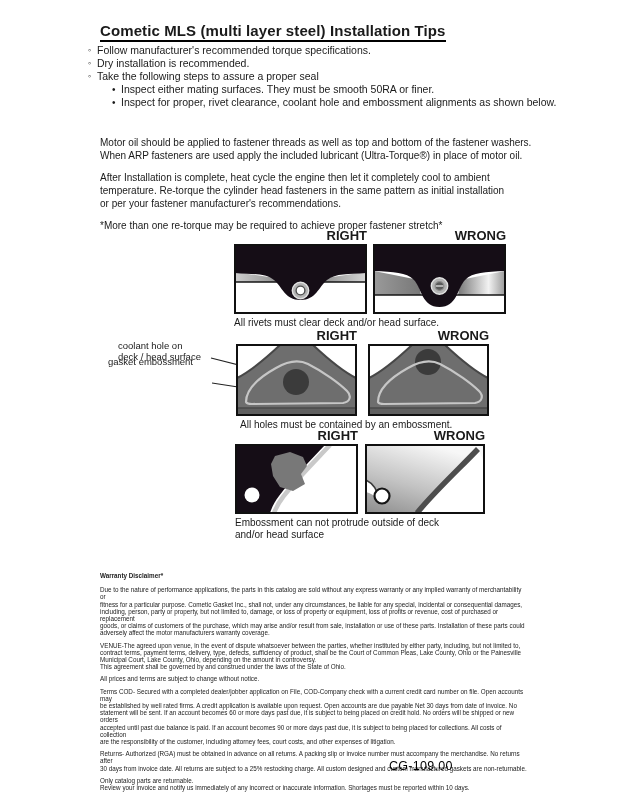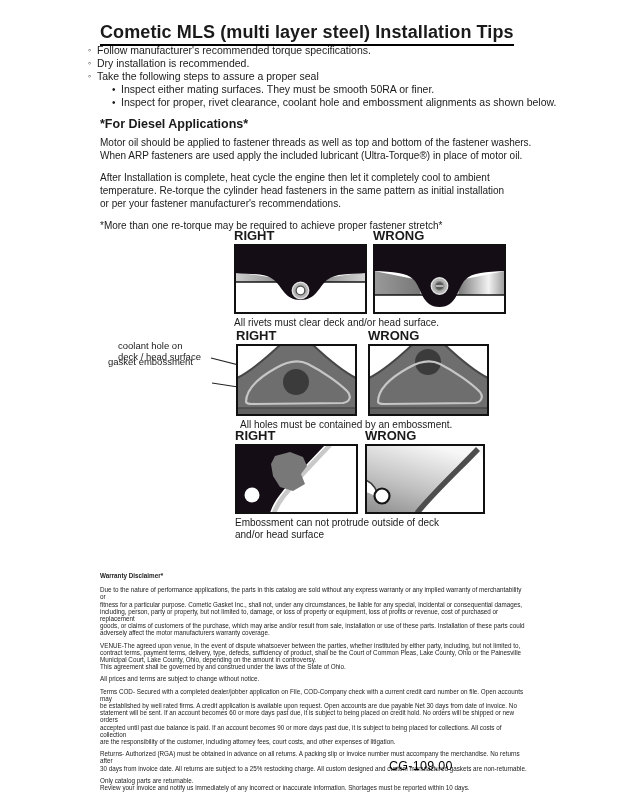--- a/index.html
+++ b/index.html
@@ -3,34 +3,34 @@
 <meta charset="utf-8">
 <style>
   html,body{margin:0;padding:0;background:#ffffff;}
   .page{
     position:relative;width:618px;height:800px;background:#ffffff;
     font-family:"Liberation Sans","DejaVu Sans",sans-serif;color:#1a1a1a;
     overflow:hidden;
   }
   .abs{position:absolute;}
   .doc-title{
-    left:100px;top:22px;font-size:18px;font-weight:bold;
+    left:100px;top:22px;font-size:15px;font-weight:bold;
     border-bottom:2px solid #000;padding-bottom:1px;letter-spacing:.1px;
   }
   .bullets{left:88px;top:44px;width:470px;font-size:10.5px;line-height:13px;}
   .b-row{display:flex;}
   .b-mark{width:9px;flex:0 0 9px;font-size:9px;line-height:13px;}
   .sub .b-mark{font-size:10px;}
   .sub{padding-left:24px;}
   .section-head{left:100px;top:117px;font-size:12.5px;font-weight:bold;}
   .body-copy{left:100px;top:136px;width:440px;font-size:10px;line-height:13px;}
   .body-copy p{margin:0 0 9px 0;white-space:pre-line;}
   .fig{position:absolute;}
   .fig-heads{display:flex;font-weight:bold;font-size:13px;line-height:15px;margin-bottom:1px;}
-  .fig-heads div{text-align:left;}
+  .fig-heads div{text-align:right;}
   .fig-imgs{display:flex;}
   .fig-cap{font-size:10px;line-height:12px;margin-top:3px;white-space:pre-line;}
   svg{display:block;}
   .callout{
     position:absolute;font-size:9.5px;line-height:11px;text-align:left;
     white-space:pre-line;color:#1a1a1a;
   }
   .disclaimer{
     left:100px;top:572px;width:428px;font-size:6.3px;line-height:7.2px;color:#222;
   }
@@ -61,21 +61,20 @@
     <div class="b-row sub">
       <span class="b-mark">•</span>
       <span>Inspect either mating surfaces.  They must be smooth 50RA or finer.</span>
     </div>
     <div class="b-row sub">
       <span class="b-mark">•</span>
       <span>Inspect for proper, rivet clearance, coolant hole and embossment alignments as shown below.</span>
     </div>
   </div>
 
-  <div class="abs section-head">*For Diesel Applications*</div>
 
   <div class="abs body-copy">
     <p>Motor oil should be applied to fastener threads as well as top and bottom of the fastener washers.
 When ARP fasteners are used apply the included lubricant (Ultra-Torque®) in place of motor oil.</p>
     <p>After Installation is complete, heat cycle the engine then let it completely cool to ambient
 temperature. Re-torque the cylinder head fasteners in the same pattern as initial installation
 or per your fastener manufacturer's recommendations.</p>
     <p>*More than one re-torque may be required to achieve proper fastener stretch*</p>
   </div>
 

